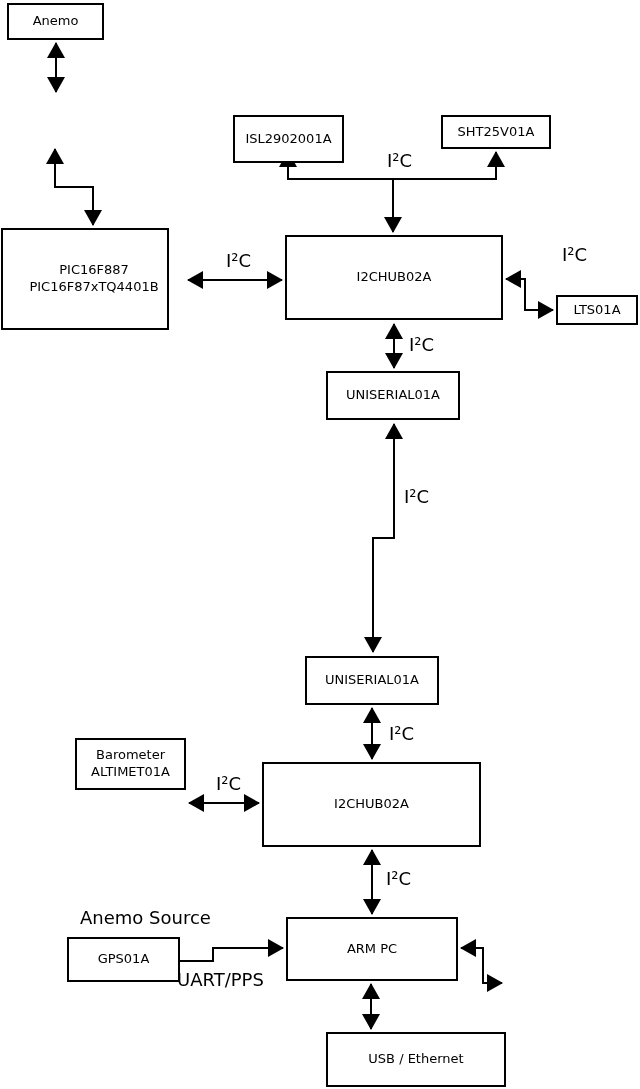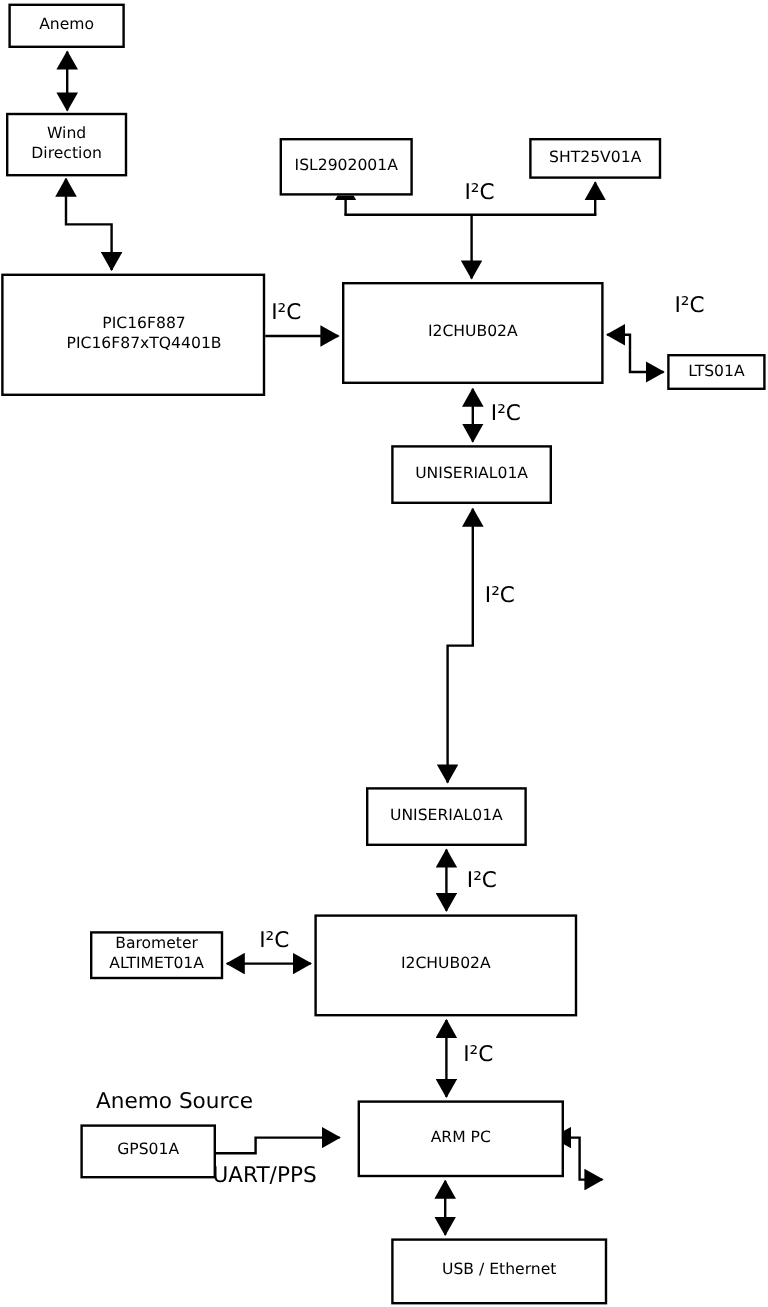--- a/index.html
+++ b/index.html
@@ -74,26 +74,22 @@
     <polyline points="372,850 372,914" marker-start="url(#arw)" marker-end="url(#arw)"></polyline>
     <polyline points="164,961 213,961 213,948 283,948" marker-end="url(#arw)"></polyline>
     <polyline points="461,948 483,948 483,983 502,983" marker-start="url(#arw)" marker-end="url(#arw)"></polyline>
     <polyline points="371,984 371,1029" marker-start="url(#arw)" marker-end="url(#arw)"></polyline>
   </svg>
 
   <div class="box" style="left:7px; top:3px; width:97px; height:37px;">
     <span>Anemo</span>
   </div>
 
-  <div class="box" style="left:5px; top:94px; width:101px; height:53px;">
-    <span>Wind</span>
-    <span>Direction</span>
-  </div>
 
-  <div class="box" style="left:1px; top:228px; width:220px; height:102px;padding-left:18px;">
+  <div class="box" style="left:1px; top:228px; width:168px; height:102px;padding-left:18px;">
     <span>PIC16F887</span>
     <span>PIC16F87xTQ4401B</span>
   </div>
 
   <div class="box" style="left:233px; top:115px; width:111px; height:48px;">
     <span>ISL2902001A</span>
   </div>
 
   <div class="box" style="left:441px; top:115px; width:110px; height:34px;justify-content:center;">
     <span>SHT25V01A</span>
@@ -112,26 +108,26 @@
   </div>
 
   <div class="box" style="left:305px; top:656px; width:134px; height:49px;">
     <span>UNISERIAL01A</span>
   </div>
 
   <div class="box" style="left:262px; top:762px; width:219px; height:85px;">
     <span>I2CHUB02A</span>
   </div>
 
-  <div class="box" style="left:75px; top:776px; width:111px; height:40px;">
+  <div class="box" style="left:75px; top:738px; width:111px; height:52px;">
     <span>Barometer</span>
     <span>ALTIMET01A</span>
   </div>
 
-  <div class="box" style="left:298px; top:917px; width:172px; height:64px;">
+  <div class="box" style="left:286px; top:917px; width:172px; height:64px;">
     <span>ARM PC</span>
   </div>
 
   <div class="box" style="left:67px; top:937px; width:113px; height:45px;">
     <span>GPS01A</span>
   </div>
 
 
   <div class="box" style="left:282px; top:1032px; width:180px; height:55px;margin-left:44px;">
     <span>USB / Ethernet</span>

